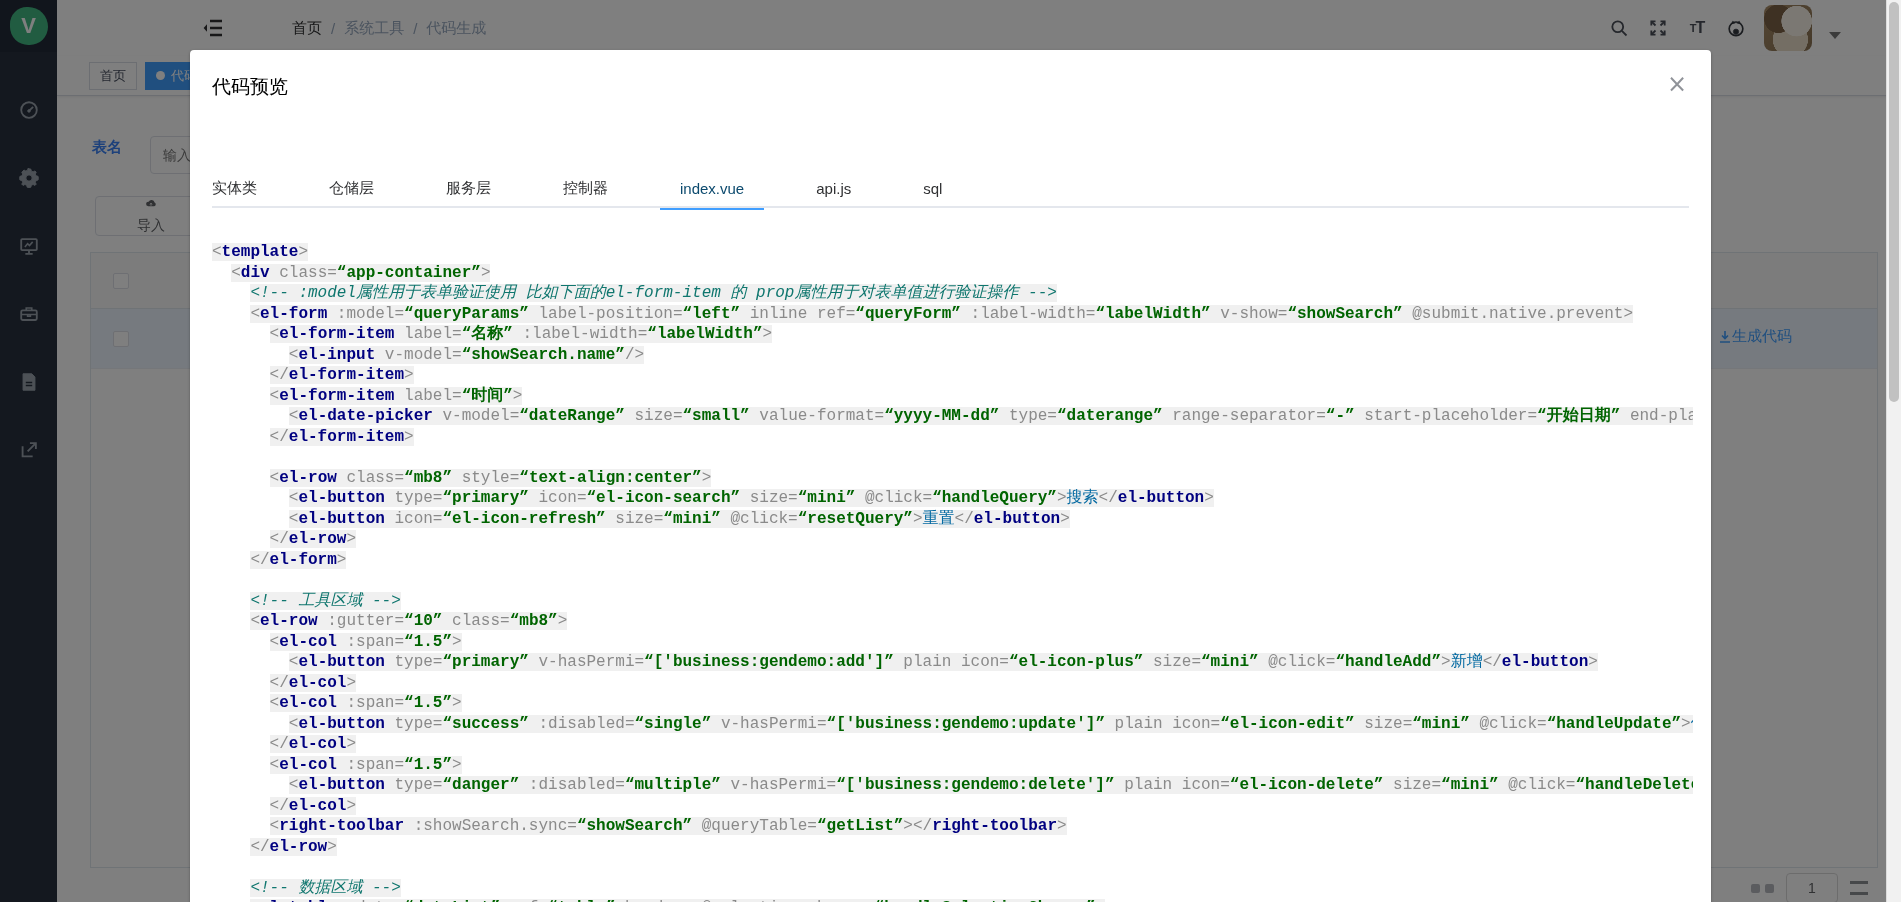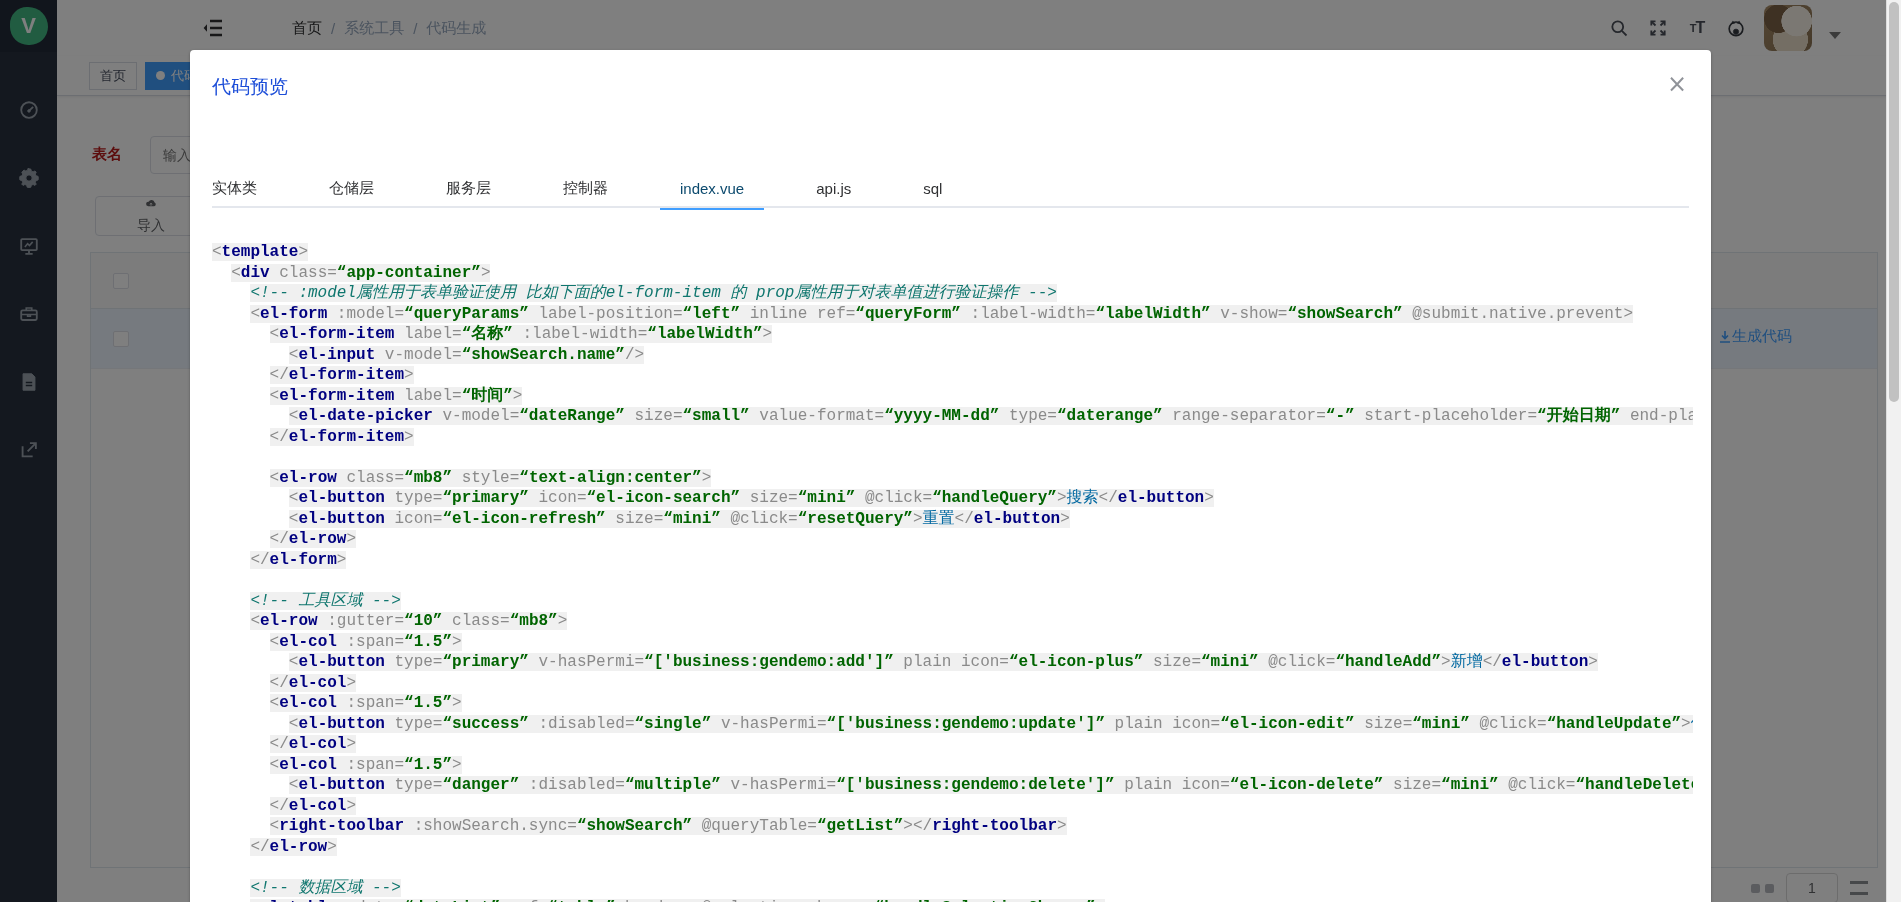--- a/index.html
+++ b/index.html
@@ -38,21 +38,21 @@
   .caret { width:0; height:0; border-left:6px solid transparent; border-right:6px solid transparent;
     border-top:7px solid #777; margin-top:14px; }
 
   .tags-bar { position:absolute; left:57px; right:0; top:56px; height:40px; background:#fff;
     border-bottom:1px solid #d8dce5; box-shadow:0 1px 3px rgba(0,0,0,.08); display:flex; align-items:center; }
   .tag-item { margin-left:32px; height:28px; padding:0 10px; border:1px solid #d8dce5; background:#fff;
     color:#495060; font-size:13px; display:flex; align-items:center; }
   .tag-item.active { margin-left:8px; background:#409EFF; border-color:#409EFF; color:#fff; gap:6px; }
   .tag-dot { width:9px; height:9px; border-radius:50%; background:#fff; }
 
-  .q-label { position:absolute; left:92px; top:145px; font-size:15px; font-weight:bold; color:#b91c1c; }
+  .q-label { position:absolute; left:92px; top:138px; font-size:15px; font-weight:bold; color:#3b82f6; }
   .q-input { position:absolute; left:150px; top:136px; width:240px; height:38px; border:1px solid #dcdfe6;
     border-radius:4px; background:#fff; font-size:14px; color:#c0c4cc; padding:0 12px; outline:none; }
   .import-btn { position:absolute; left:95px; top:196px; width:112px; height:40px; border:1px solid #dcdfe6;
     border-radius:4px; background:#fff; color:#606266; font-size:14px; display:flex; align-items:center;
     justify-content:center; gap:7px;flex-direction:column; }
 
   .bg-table { position:absolute; left:90px; top:252px; right:23px; bottom:34px; background:#fff;
     border:1px solid #dfe6ec; }
   .bt-header { height:56px; background:#f8f8f9; border-bottom:1px solid #dfe6ec; position:relative; }
   .bt-row-sel { height:60px; background:#ecf5ff; border-bottom:1px solid #ebeef5; position:relative; }
@@ -65,21 +65,21 @@
   .pg-dots { display:flex; gap:5px; }
   .pg-dots i { width:9px; height:9px; background:#b6b9bf; border-radius:2px; }
   .pg-num { width:52px; height:30px; border:1px solid #d9d9d9; border-radius:4px; background:#fff;
     color:#606266; font-size:14px; display:flex; align-items:center; justify-content:center; }
   .pg-menu { width:18px; height:14px; border-top:3px solid #8d9095; border-bottom:3px solid #8d9095; }
 
   
   .backdrop { position:absolute; inset:0; background:rgba(0,0,0,0.5); z-index:50; }
   .dialog { position:absolute; left:190px; top:50px; width:1521px; height:900px; background:#fff;
     border-radius:4px; box-shadow:0 1px 3px rgba(0,0,0,.3); z-index:60; }
-  .dlg-title { position:absolute; left:22px; top:24px; font-size:19px; color:#1d4ed8; }
+  .dlg-title { position:absolute; left:22px; top:24px; font-size:19px; color:#000000; }
   .dlg-close { position:absolute; right:24px; top:22px; font-size:24px; color:#909399; line-height:1;
     cursor:pointer; font-family:"DejaVu Sans",sans-serif; }
   .dlg-tabs { position:absolute; left:22px; right:22px; top:118px; height:40px;
     border-bottom:2px solid #e4e7ed; display:flex;gap:32px; }
   .dlg-tab { padding:0 20px; height:40px; display:flex; align-items:center; font-size:15px; color:#303133;
     cursor:pointer; position:relative; }
   .dlg-tab:first-child { padding-left:0; }
   .dlg-tab.active { color:#0c4a6e; }
   .dlg-tab.active::after { content:""; position:absolute; left:0; right:0; bottom:-2px; height:2px; background:#409EFF; }
   .dlg-tab:first-child.active::after { left:0; }

